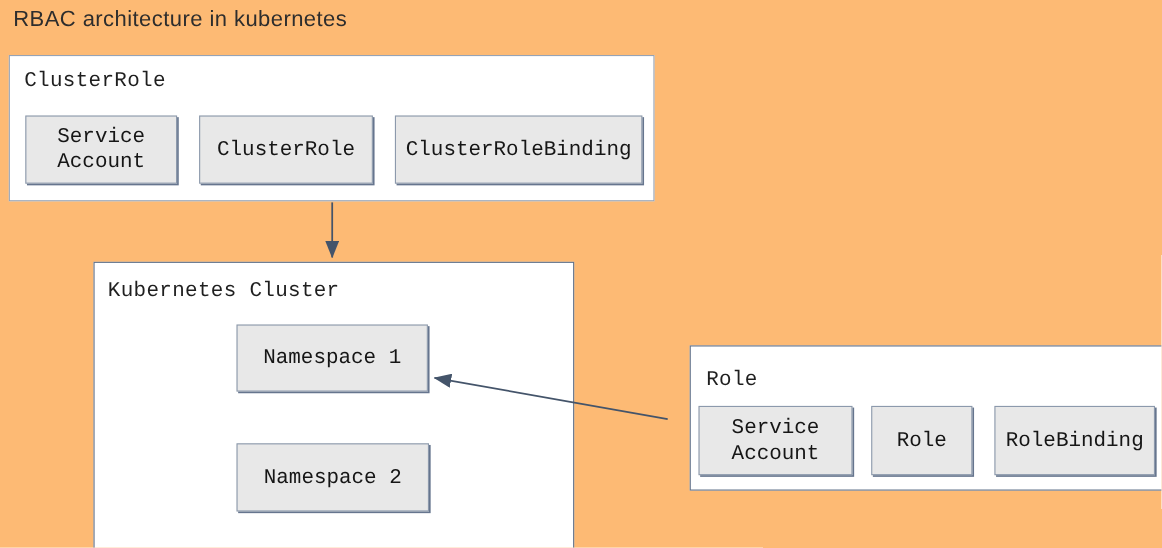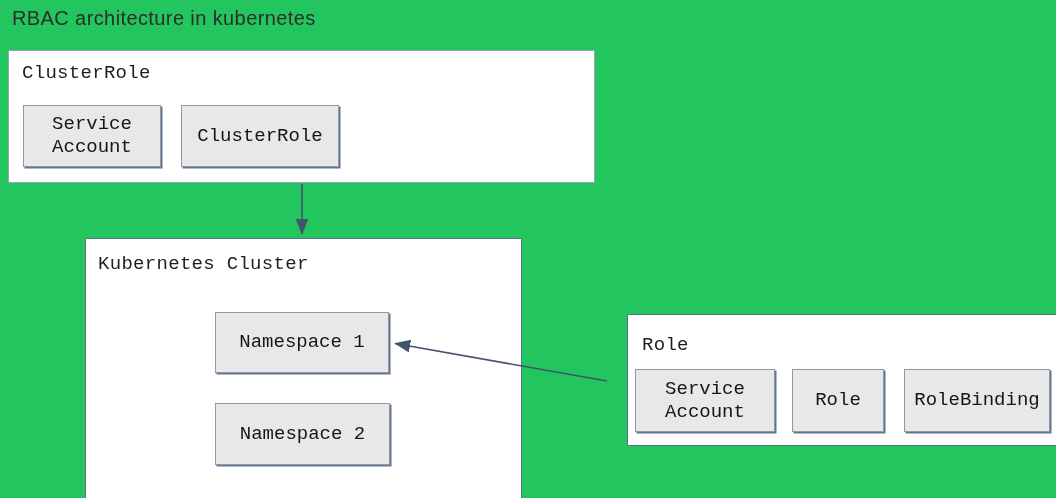--- a/index.html
+++ b/index.html
@@ -1,19 +1,19 @@
 <!DOCTYPE html>
 <html><head>
 <meta charset="utf-8">
 <style>
   html,body { margin:0; padding:0; background:#ffffff; }
   .canvas {
     position:relative;
     width:1056px; height:498px;
-    background:#22c55e;
+    background:#fdba74;
     font-family:"Liberation Sans","DejaVu Sans",sans-serif;
     overflow:hidden;
   }
   .title {
     position:absolute; left:12px; top:7px;
     font-size:20px; color:#2d2d2d; letter-spacing:0.4px;
     white-space:nowrap;
   }
   .group {
     position:absolute; background:#ffffff; box-sizing:border-box;font-family:Liberation Mono, monospace;
@@ -35,21 +35,21 @@
     box-shadow:1.5px 1.5px 0 #66758e;
     display:flex; align-items:center; justify-content:center;
     text-align:center; font-size:19px; color:#161616;
     line-height:1.2; padding:2px 6px;
   }
   
   .n-cr-sa  { left:14px;  top:54px; width:138px; height:62px; }
   .n-cr-cr  { left:172px; top:54px; width:158px; height:62px; }
   .n-cr-crb { left:350px; top:54px; width:225px; height:62px; }
   
-  .n-ns1 { left:129px; top:73px;  width:174px; height:61px; }
+  .n-ns1 { left:129px; top:56px;  width:174px; height:61px; }
   .n-ns2 { left:129px; top:164px; width:175px; height:62px;text-align:right; }
   
   .n-r-sa { left:7px;   top:54px; width:140px; height:63px; }
   .n-r-r  { left:164px; top:54px; width:92px;  height:63px; }
   .n-r-rb { left:276px; top:54px; width:146px; height:63px;text-align:center; }
 
   .arrows-layer {
     position:absolute; left:0; top:0; width:1056px; height:498px;
     pointer-events:none;
   }
@@ -58,20 +58,21 @@
 <body>
 
 <div class="canvas">
 
   <div class="title">RBAC architecture in kubernetes</div>
 
   <section class="group g-clusterrole">
     <div class="group-label gl-clusterrole">ClusterRole</div>
     <div class="node n-cr-sa">Service Account</div>
     <div class="node n-cr-cr">ClusterRole</div>
+    <div class="node n-cr-crb">ClusterRoleBinding</div>
   </section>
 
   <section class="group g-cluster">
     <div class="group-label gl-cluster">Kubernetes Cluster</div>
     <div class="node n-ns1">Namespace 1</div>
     <div class="node n-ns2">Namespace 2</div>
   </section>
 
   <section class="group g-role">
     <div class="group-label gl-role">Role</div>

